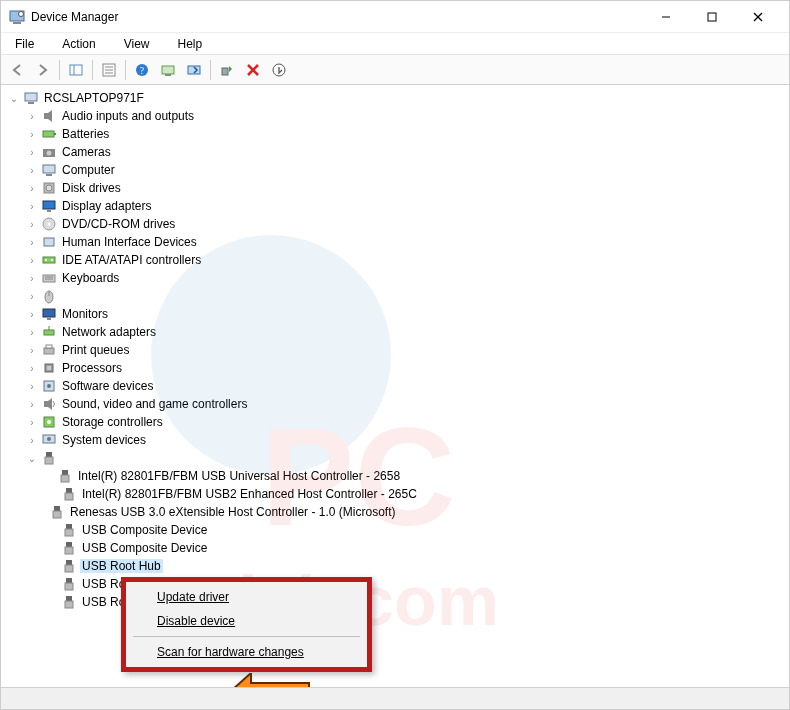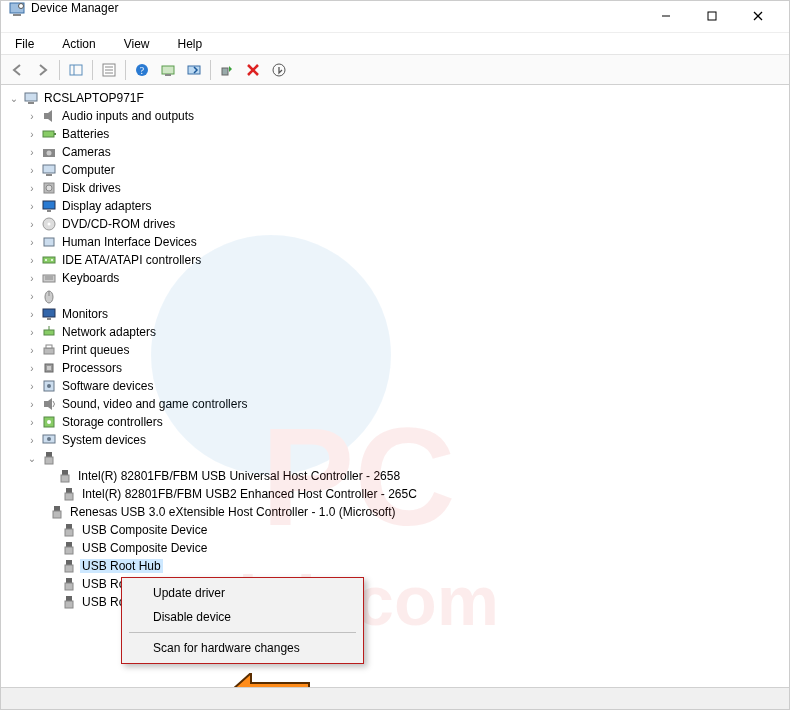--- a/index.html
+++ b/index.html
@@ -16,21 +16,21 @@
   width: 790px;
   height: 710px;
   border: 1px solid #ccc;
   background: #fff;
   display: flex;
   flex-direction: column;
 }
 .titlebar {
   height: 32px;
   display: flex;
-  align-items: flex-start;
+  align-items: center;
   padding: 0 8px;
   background: #fff;
   border-bottom: 1px solid #eee;
 }
 .titlebar .app-icon { width: 16px; height: 16px; margin-right: 6px; }
 .titlebar .title { flex: 1; font-size: 12px; }
 .titlebar .win-ctrl { display: flex; }
 .win-btn { width: 46px; height: 30px; display: flex; align-items: center; justify-content: center; font-size: 14px; cursor: default; }
 .menubar {
   height: 22px;
@@ -77,24 +77,25 @@
 .dev-icon { width: 16px; height: 16px; margin: 0 3px 0 2px; display: inline-flex; align-items: center; justify-content: center; }
 .label-txt { padding: 0 2px; }
 .statusbar {
   height: 22px;
   border-top: 1px solid #d0d0d0;
   background: #f0f0f0;
 }
 .context-menu {
   position: absolute;
   background: #f2f2f2;
-  border: 1px solid #b91c1c;
+  border: 5px solid #b91c1c;
   box-shadow: 3px 3px 6px rgba(0,0,0,.25);
   padding: 3px 3px;
   z-index: 10;
+  text-decoration: underline;
 }
 .ctx-item {
   padding: 5px 60px 5px 28px;
   font-size: 12px;
   cursor: default;
 }
 .ctx-sep { height: 1px; background: #c0c0c0; margin: 3px 4px; }
 .watermark {
   position: absolute;
   top: 140px; left: 140px;

